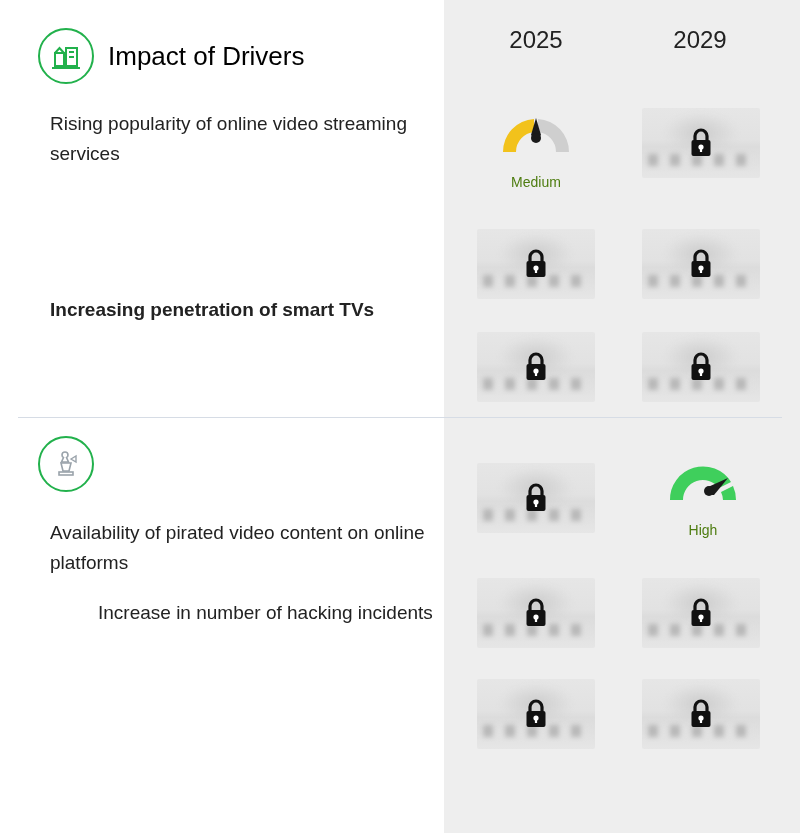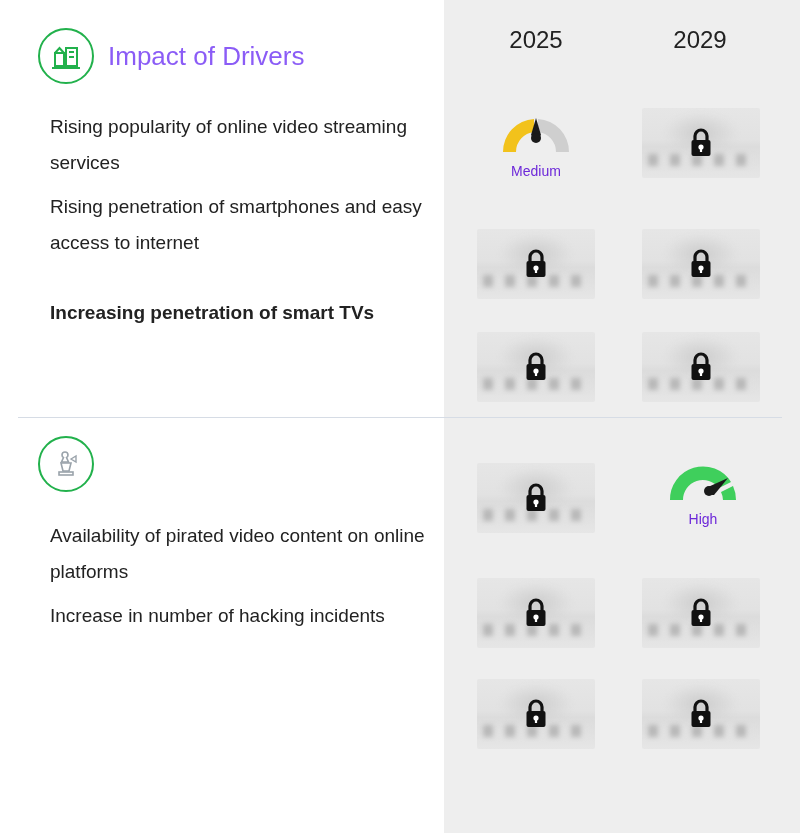--- a/index.html
+++ b/index.html
@@ -59,33 +59,33 @@
     border-radius: 50%;
     border: 2px solid #22b14c;
     display: flex;
     align-items: center;
     justify-content: center;
     box-sizing: border-box;
     background: #ffffff;
   }
   .section-title {
     font-size: 26px;
-    color: #8b5cf6;
+    color: #000000;
     font-weight: normal;
     font-family: "Liberation Sans", sans-serif;
     white-space: nowrap;
   }
 
   
   .item-text {
     position: absolute;
     left: 50px;
     width: 380px;
     font-size: 19px;
-    line-height: 36px;
+    line-height: 30px;
     color: #222222;
     font-family: "Liberation Sans", sans-serif;
   }
 
   
   .divider {
     position: absolute;
     left: 18px;
     top: 417px;
     width: 764px;
@@ -146,22 +146,22 @@
     position: absolute;
     width: 118px;
     height: 86px;
     display: flex;
     flex-direction: column;
     align-items: center;
     justify-content: flex-start;
   }
   .gauge-label {
     font-size: 14px;
-    color: #6d28d9;
-    margin-top: 3px;
+    color: #4d7c0f;
+    margin-top: 14px;
     font-family: "Liberation Sans", sans-serif;
   }
 </style>
 </head>
 <body>
 
 <div class="page">
 
   <div class="grid-panel"></div>
 
@@ -176,21 +176,20 @@
         <path d="M6 14 L10.5 9 L15 14" fill="none" stroke="#22b14c" stroke-width="2"></path>
         <line x1="20" y1="13" x2="25" y2="13" stroke="#22b14c" stroke-width="2"></line>
         <line x1="20" y1="18" x2="25" y2="18" stroke="#22b14c" stroke-width="2"></line>
         <line x1="3" y1="29" x2="31" y2="29" stroke="#22b14c" stroke-width="2"></line>
       </svg>
     </span>
     <span class="section-title">Impact of Drivers</span>
   </div>
 
   <div class="item-text" style="top:109px;">Rising popularity of online video streaming services</div>
-  <div class="item-text" style="top:189px;">Rising penetration of smartphones and easy access to internet</div>
   <div class="item-text" style="top:295px;font-weight:bold;">Increasing penetration of smart TVs</div>
 
   <div class="gauge-cell" style="left:477px; top:108px;">
     <svg width="78" height="52" viewBox="0 0 78 52" aria-hidden="true">
       <path d="M6 44 A33 33 0 0 1 37 11 L37 24 A20 20 0 0 0 19 44 Z" fill="#f2c21b"></path>
       <path d="M41 11 A33 33 0 0 1 72 44 L59 44 A20 20 0 0 0 41 24 Z" fill="#cfcfcf"></path>
       <path d="M39 10 L34 27 A6 6 0 0 0 44 27 Z" fill="#1a1a1a"></path>
       <circle cx="39" cy="30" r="5" fill="#1a1a1a"></circle>
     </svg>
     <span class="gauge-label">Medium</span>
@@ -251,21 +250,21 @@
       <svg width="34" height="34" viewBox="0 0 34 34" aria-hidden="true">
         <path d="M13 8 a3 3 0 0 1 6 0 a3 3 0 0 1 -1.5 2.6 l2 4.4 h-7 l2 -4.4 A3 3 0 0 1 13 8 Z" fill="none" stroke="#9aa3ab" stroke-width="1.6"></path>
         <path d="M12 16 h10 l-2 8 h-6 Z" fill="none" stroke="#9aa3ab" stroke-width="1.6"></path>
         <rect x="10" y="25" width="14" height="3" fill="none" stroke="#9aa3ab" stroke-width="1.6"></rect>
         <path d="M22 12 l5 -3 v6 Z" fill="none" stroke="#9aa3ab" stroke-width="1.4"></path>
       </svg>
     </span>
   </div>
 
   <div class="item-text" style="top:518px;">Availability of pirated video content on online platforms</div>
-  <div class="item-text" style="top:598px;">Increase in number of hacking incidents</div>
+  <div class="item-text" style="top:598px;margin-left:48px;">Increase in number of hacking incidents</div>
 
   <div class="cell" style="left:477px; top:463px;">
     <span class="blur-block"></span>
     <svg class="lock" viewBox="0 0 26 32" aria-hidden="true">
       <path d="M7 13 V9 a6 6 0 0 1 12 0 v4" fill="none" stroke="#111111" stroke-width="3.2"></path>
       <rect x="3.5" y="13" width="19" height="16" rx="2" fill="#111111"></rect>
       <circle cx="13" cy="20" r="2.6" fill="#ffffff"></circle>
       <rect x="11.9" y="20" width="2.2" height="5" fill="#ffffff"></rect>
     </svg>
   </div>

